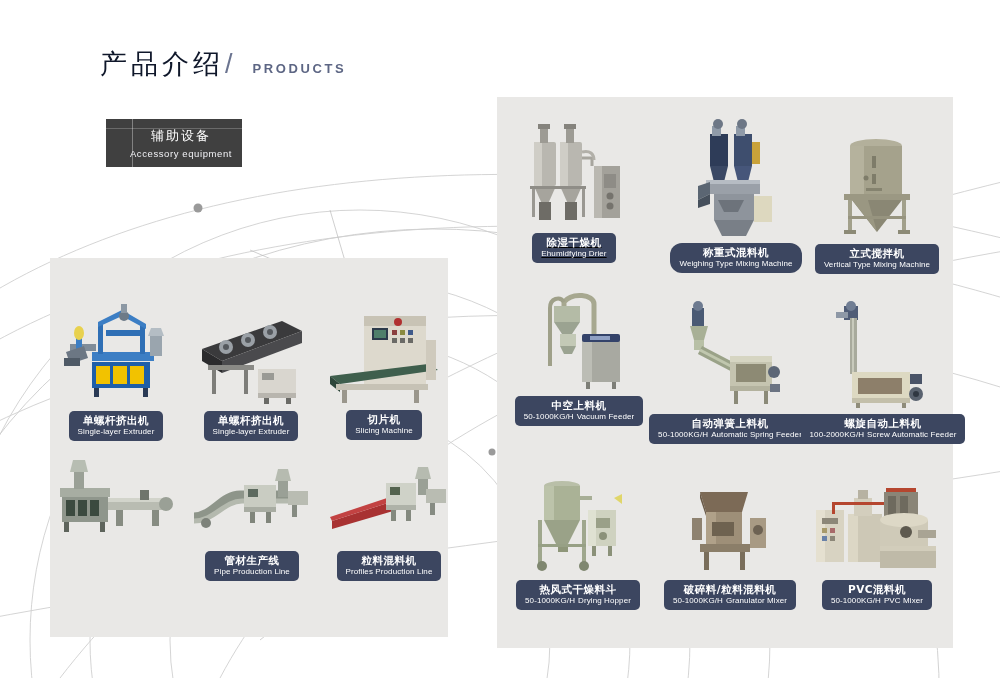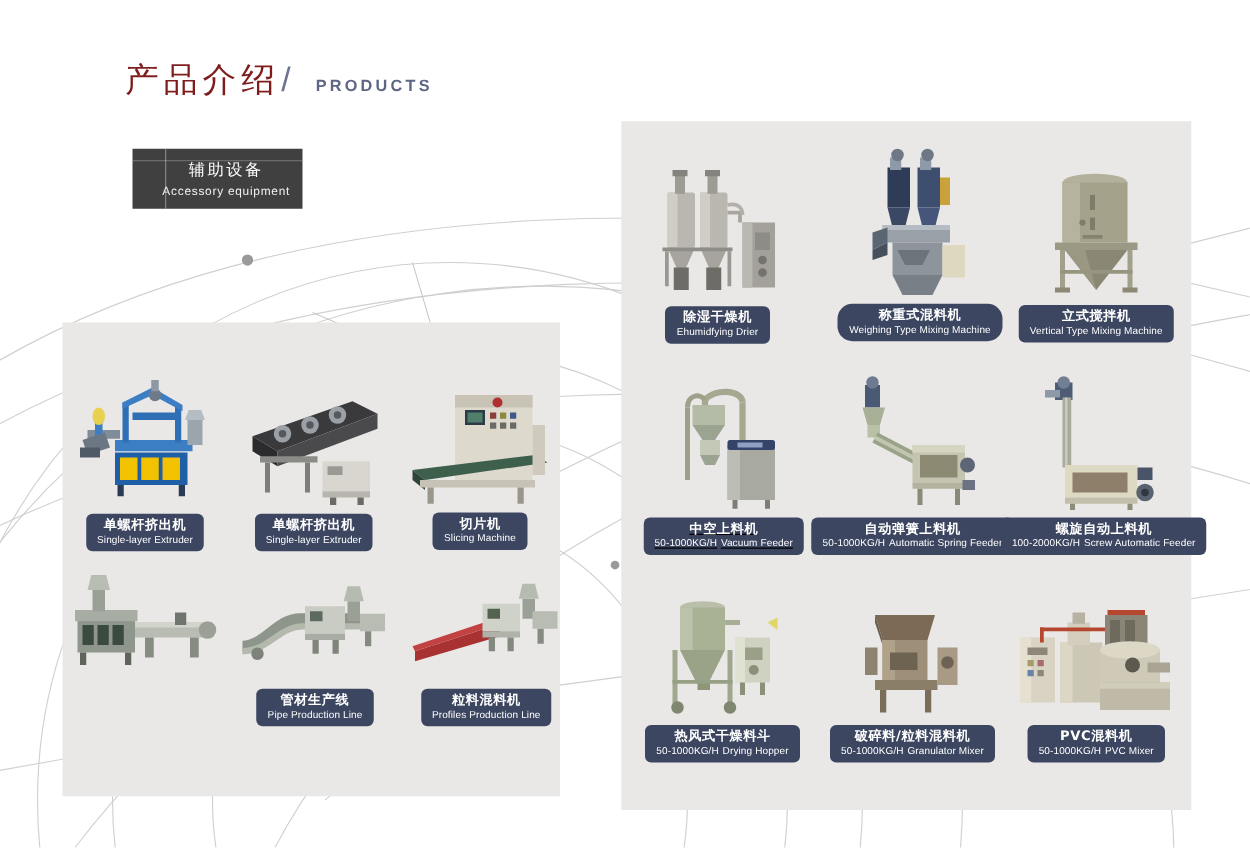--- a/index.html
+++ b/index.html
@@ -30,21 +30,21 @@
     left: 100px;
     top: 46px;
     display: flex;
     align-items: baseline;
     z-index: 5;
   }
   #title-cn {
     font-family: "DejaVu Serif", "Liberation Serif", serif;
     font-size: 27px;
     letter-spacing: 4px;
-    color: #7f1d1d;
+    color: #0f172a;
     font-weight: normal;
     white-space: nowrap;
   }
   #title-slash {
     font-size: 27px;
     color: #6b7governments;
     color: #6b7490;
     margin: 0 2px 0 1px;
     font-weight: 300;
   }
@@ -356,21 +356,21 @@
     <polygon points="85,24 101,24 98,12 88,12" fill="#b6bbb0"></polygon>
     <rect x="96" y="34" width="20" height="14" fill="#b9bcb2"></rect>
     <rect x="100" y="48" width="5" height="12" fill="#868b82"></rect>
   </svg>
   <div class="label" style="margin-top:6px;">
     <span class="lbl-cn">粒料混料机</span>
     <span class="lbl-en">Profiles Production Line</span>
   </div>
 </div>
 
-<div class="product" style="left:520px; top:128px; width:108px;">
+<div class="product" style="left:520px; top:116px; width:108px;text-decoration:underline;">
   <svg class="product-img" width="108" height="110" viewBox="0 0 108 110">
     <rect x="14" y="26" width="22" height="44" rx="2" fill="#b9b7b0"></rect>
     <rect x="14" y="26" width="8" height="44" fill="#cfcdc6"></rect>
     <polygon points="14,70 36,70 28,88 22,88" fill="#a6a49d"></polygon>
     <rect x="20" y="12" width="8" height="15" fill="#9d9b94"></rect>
     <rect x="18" y="8" width="12" height="5" fill="#85837d"></rect>
     <rect x="40" y="26" width="22" height="44" rx="2" fill="#b9b7b0"></rect>
     <rect x="40" y="26" width="8" height="44" fill="#cfcdc6"></rect>
     <polygon points="40,70 62,70 54,88 48,88" fill="#a6a49d"></polygon>
     <rect x="46" y="12" width="8" height="15" fill="#9d9b94"></rect>
@@ -437,21 +437,21 @@
     <rect x="30" y="96" width="58" height="3" fill="#97947f"></rect>
     <rect x="26" y="110" width="12" height="4" fill="#8c8a76"></rect>
     <rect x="80" y="110" width="12" height="4" fill="#8c8a76"></rect>
   </svg>
   <div class="label" style="margin-top:6px;">
     <span class="lbl-cn">立式搅拌机</span>
     <span class="lbl-en">Vertical Type Mixing Machine</span>
   </div>
 </div>
 
-<div class="product" style="left:524px; top:300px; width:110px;text-decoration:underline;">
+<div class="product" style="left:524px; top:282px; width:110px;">
   <svg class="product-img" width="110" height="108" viewBox="0 0 110 108">
     <path d="M70 22 C 70 12, 48 10, 40 20 L 40 30" stroke="#a7a890" stroke-width="5" fill="none"></path>
     <path d="M70 22 L 70 54" stroke="#a7a890" stroke-width="5" fill="none"></path>
     <path d="M26 26 C 26 16, 36 14, 40 20" stroke="#9fa089" stroke-width="4" fill="none"></path>
     <path d="M26 26 L 26 84" stroke="#9fa089" stroke-width="4" fill="none"></path>
     <rect x="30" y="24" width="26" height="16" fill="#b4bba6"></rect>
     <polygon points="30,40 56,40 48,52 38,52" fill="#9ba391"></polygon>
     <rect x="36" y="52" width="16" height="12" fill="#c3c9b6"></rect>
     <polygon points="36,64 52,64 48,72 40,72" fill="#9ba391"></polygon>
     <rect x="58" y="56" width="38" height="44" fill="#a8a9a1"></rect>

